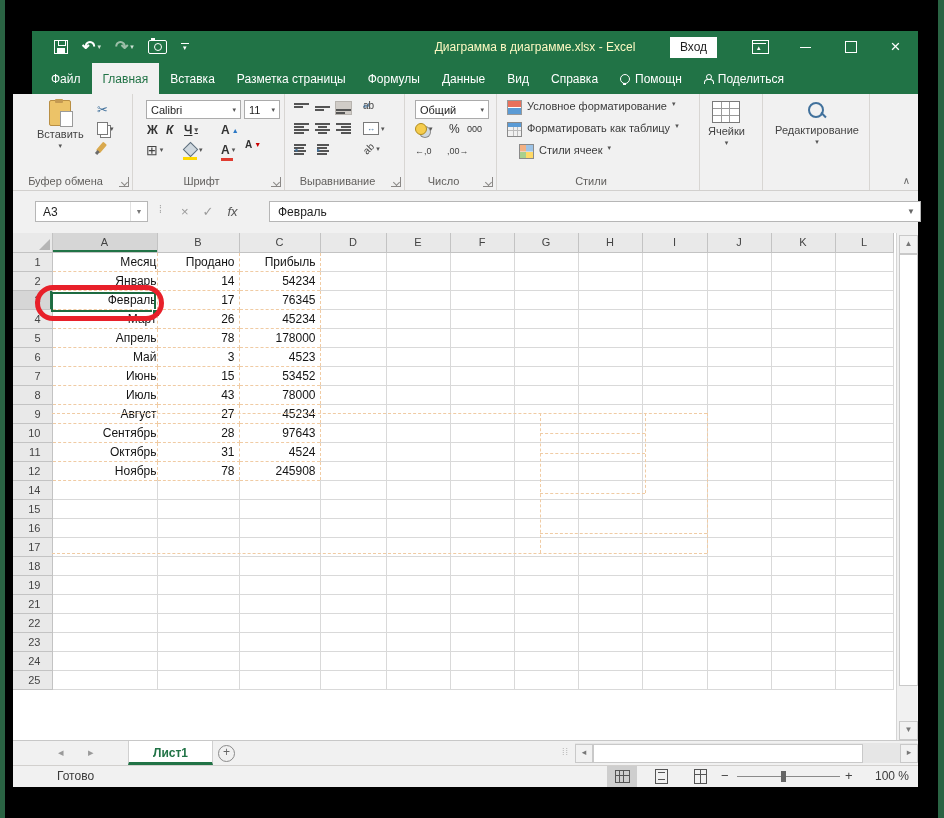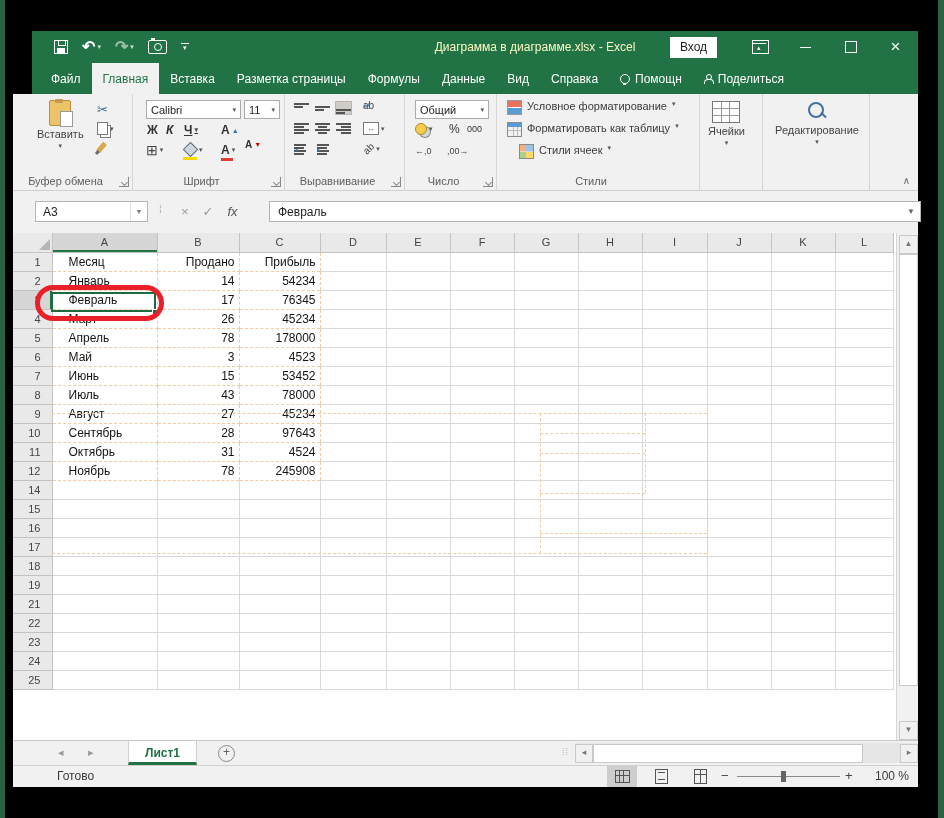--- a/index.html
+++ b/index.html
@@ -106,42 +106,42 @@
   .fx{font-style:italic;color:#555;font-size:13px;}
   #finput{position:absolute;left:256px;top:5px;width:652px;height:21px;background:#fff;border:1px solid #b6b6b6;box-sizing:border-box;display:flex;align-items:center;}
   #finput .fv{flex:1;padding-left:8px;font-size:12px;color:#1f1f1f;}
   #finput .fc{width:18px;color:#666;font-size:8px;text-align:center;}
   
   #gridwrap{position:absolute;left:0;top:202px;width:886px;height:507px;background:#fff;overflow:hidden;}
   table.sheet{border-collapse:collapse;table-layout:fixed;width:880px;}
   .sheet th,.sheet td{padding:0;height:19px;font-weight:normal;overflow:hidden;white-space:nowrap;box-sizing:border-box;}
   .sheet thead th{background:#e9e9e9;border-right:1px solid #c3c3c3;border-bottom:1px solid #c3c3c3;font-size:11px;color:#444;text-align:center;height:19px;}
   .sheet td{border-right:1px solid #d9d9d9;border-bottom:1px solid #d9d9d9;font-size:12px;color:#141414;background:#fff;}
-  .sheet td.al{text-align:left;padding-left:16px;}
+  .sheet td.al{text-align:right;padding-left:16px;}
   .sheet td.ar{text-align:right;padding-right:4px;}
   .sheet th.rowh{background:#e9e9e9;border-right:1px solid #c3c3c3;border-bottom:1px solid #c3c3c3;font-size:11px;color:#444;text-align:right;padding-right:11px;}
   .sheet th.selh{background:#d6d6d6;box-shadow:inset 0 -2px 0 #217346;}
   .sheet th.selr{background:#d6d6d6;box-shadow:inset -2px 0 0 #217346;}
   .sheet td.dash{border-right:1px dashed #f0cba3;border-bottom:1px dashed #f0cba3;}
   .sheet td.dashl{border-left:1px dashed #f0cba3;}
   .corner-tri{width:0;height:0;border-left:11px solid transparent;border-bottom:11px solid #b5b5b5;position:absolute;right:2px;bottom:2px;}
   .dashline{position:absolute;pointer-events:none;}
   .dh{border-top:1px dashed #f0cba3;height:0;}
   .dv{border-left:1px dashed #f0cba3;width:0;}
   #selbox{position:absolute;left:38px;top:59px;width:105px;height:20px;border:2px solid #1e6b41;box-sizing:border-box;background:transparent;}
   #fillhandle{position:absolute;left:139px;top:76px;width:6px;height:6px;background:#1e6b41;border:1px solid #fff;}
   #redoval{position:absolute;left:22px;top:52px;width:129px;height:36px;border:5px solid #e8202a;border-radius:18px;box-sizing:border-box;}
   
   #vscroll{position:absolute;left:883px;top:202px;width:22px;height:507px;background:#f1f1f1;border-left:1px solid #d5d5d5;box-sizing:border-box;}
   .varrow{position:absolute;left:2px;width:17px;height:17px;background:#f1f1f1;border:1px solid #c9c9c9;color:#777;font-size:8px;text-align:center;line-height:15px;}
   #vthumb{position:absolute;left:2px;top:21px;width:17px;height:430px;background:#fff;border:1px solid #c9c9c9;}
   
   #sheetbar{position:absolute;left:0;top:709px;width:905px;height:25px;background:#f1f1f1;border-top:1px solid #c8c8c8;box-sizing:border-box;}
   .navarr{position:absolute;top:5px;color:#9a9a9a;font-size:11px;}
-  #tab-sheet1{position:absolute;left:115px;top:0;height:24px;padding:0 16px;background:#fff;color:#217346;font-weight:bold;font-size:12px;line-height:24px;border-bottom:3px solid #217346;border-left:1px solid #d0d0d0;border-right:1px solid #d0d0d0;box-sizing:border-box;}
+  #tab-sheet1{position:absolute;left:115px;top:0;height:24px;padding:0 24px;background:#fff;color:#217346;font-weight:bold;font-size:12px;line-height:24px;border-bottom:3px solid #217346;border-left:1px solid #d0d0d0;border-right:1px solid #d0d0d0;box-sizing:border-box;}
   #addsheet{position:absolute;left:205px;top:4px;width:15px;height:15px;border:1px solid #8a8a8a;border-radius:50%;color:#666;font-size:12px;line-height:13px;text-align:center;}
   #hsgrab{position:absolute;left:549px;top:6px;color:#b0b0b0;font-size:9px;letter-spacing:1px;}
   #hscroll{position:absolute;left:562px;top:2px;width:343px;height:20px;background:#e6e6e6;}
   .harrow{position:absolute;top:1px;width:16px;height:17px;background:#f1f1f1;border:1px solid #c9c9c9;color:#777;font-size:9px;text-align:center;line-height:15px;}
   #hthumb{position:absolute;left:18px;top:1px;width:268px;height:17px;background:#fff;border:1px solid #c9c9c9;}
   
   #statusbar{position:absolute;left:0;top:734px;width:905px;height:22px;background:#f1f1f1;border-top:1px solid #d2d0ce;box-sizing:border-box;font-size:12px;color:#3b3b3b;}
   #status-text{position:absolute;left:44px;top:3px;}
   .viewbtn{position:absolute;top:0;width:30px;height:21px;display:flex;align-items:center;justify-content:center;}
   .viewbtn.active{background:#cecece;}

